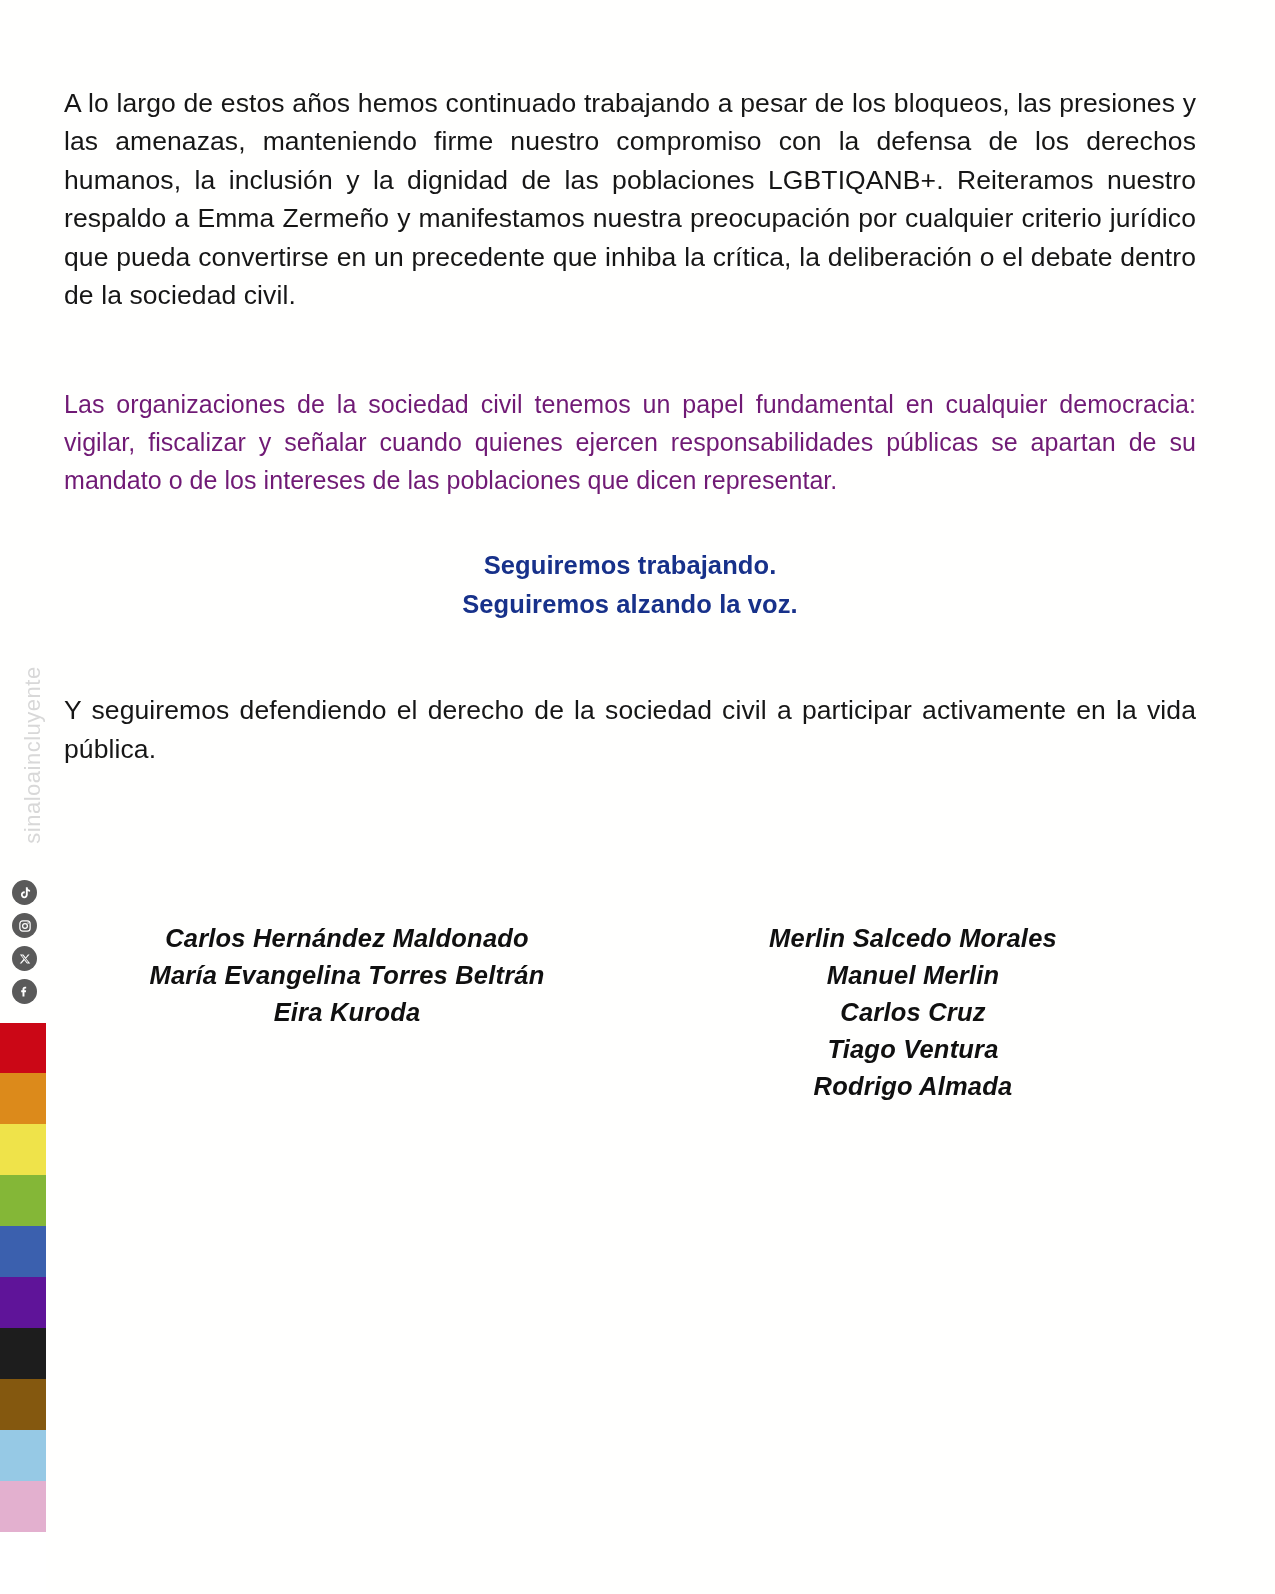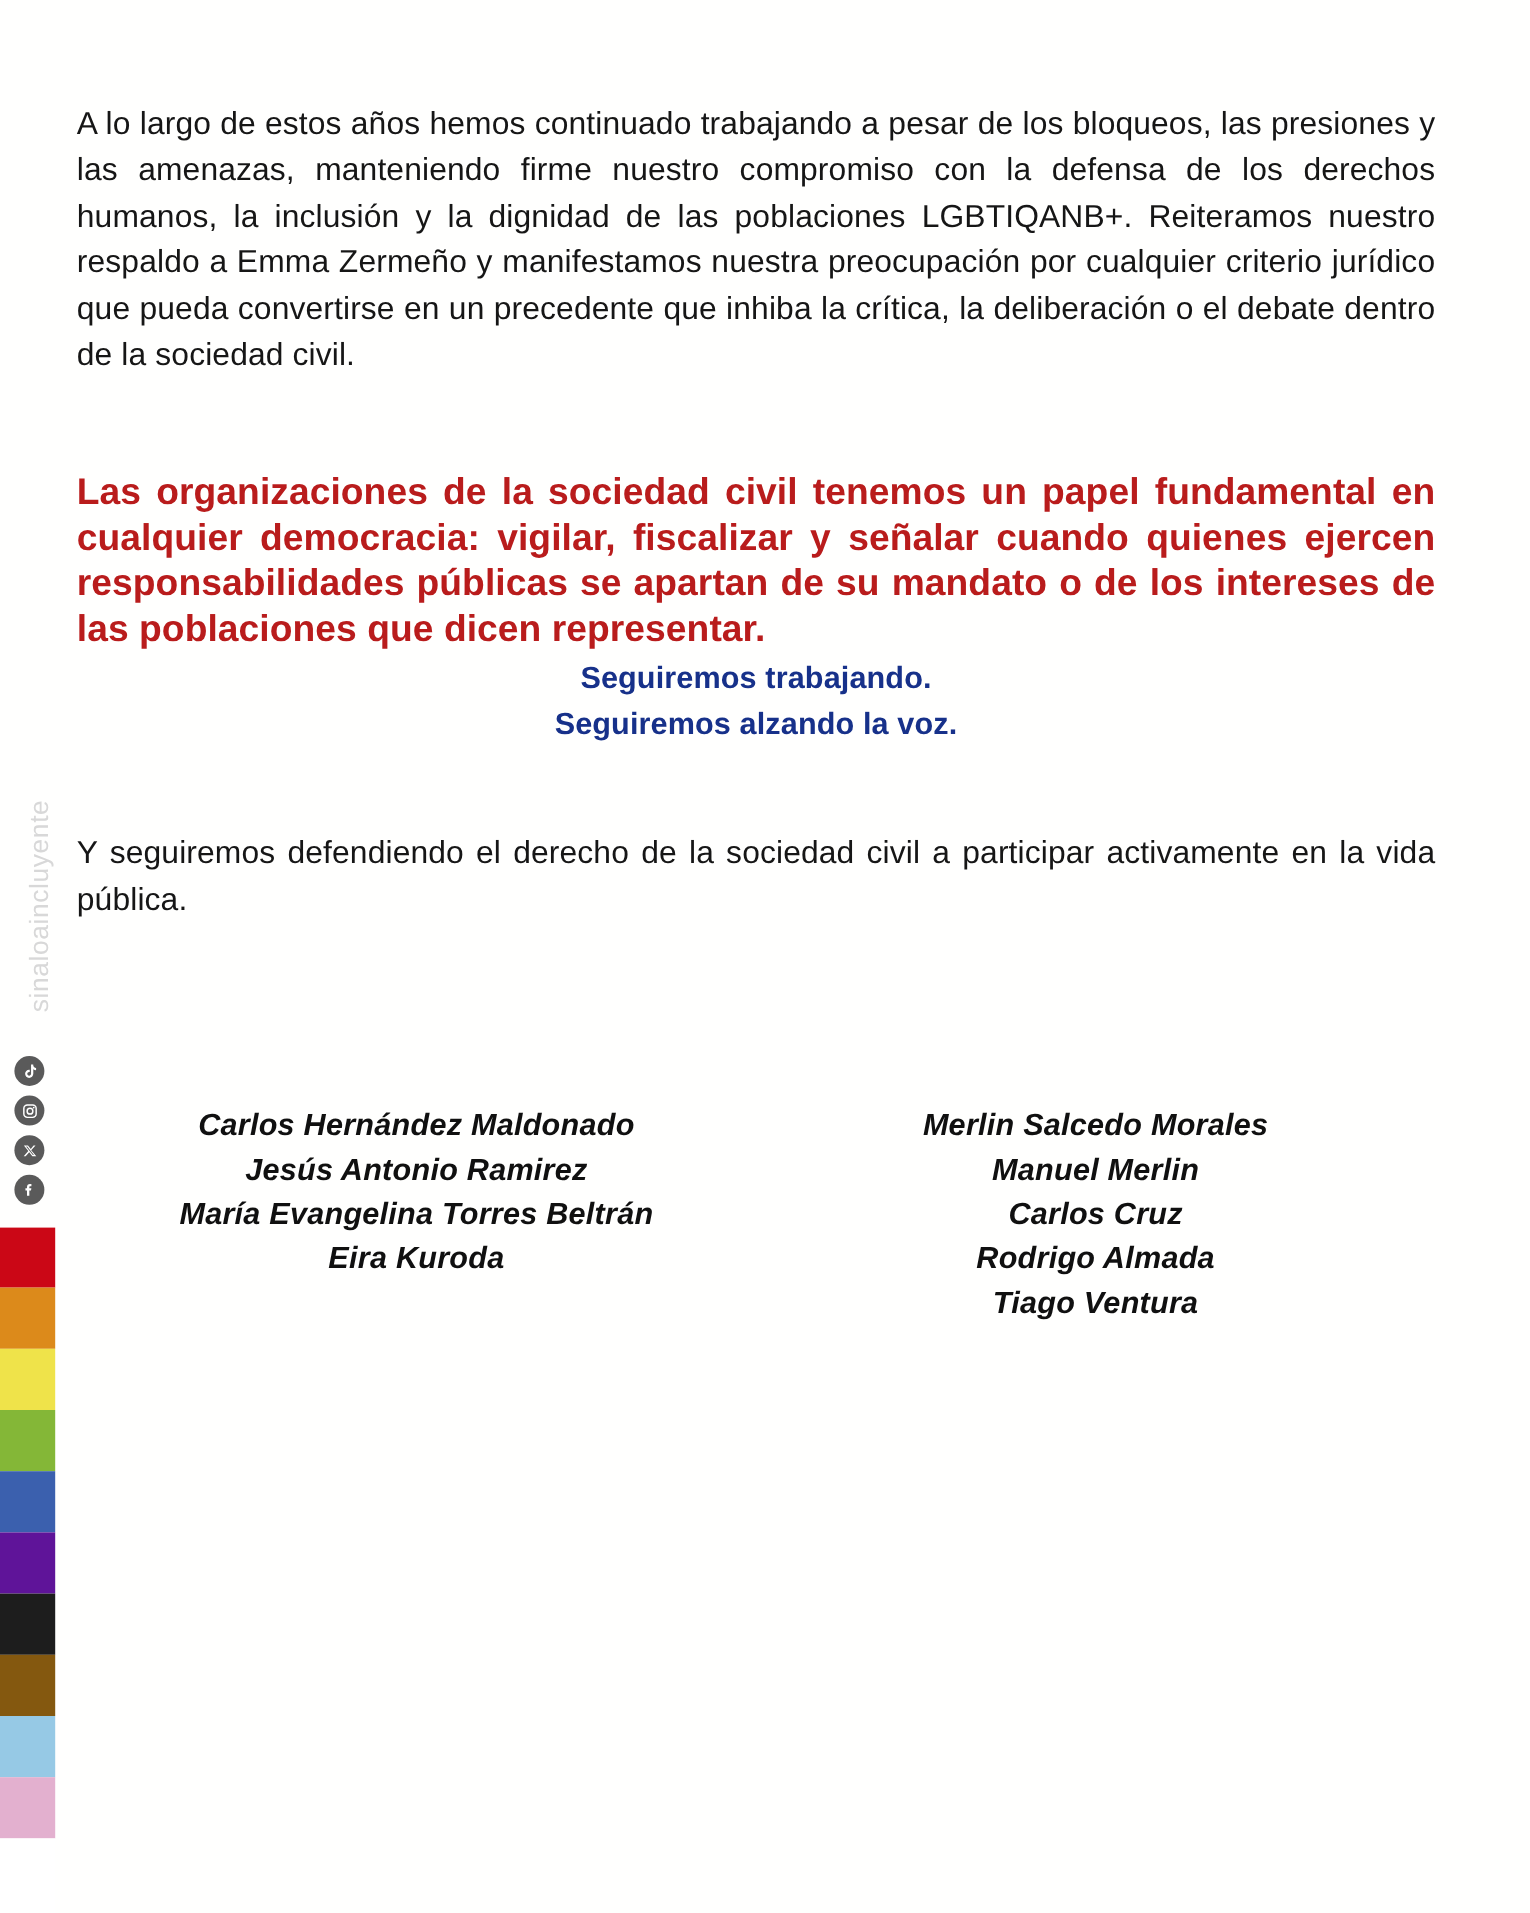--- a/index.html
+++ b/index.html
@@ -95,24 +95,24 @@
     left: 0;
     top: 57px;
     width: 1132px;
   }
 
   #para-bold {
     position: absolute;
     left: 0;
     top: 360px;
     width: 1132px;
-    font-size: 31px;
+    font-size: 25px;
     line-height: 38px;
-    color: #b91c1c;
-    font-weight: bold;
+    color: #701a75;
+    font-weight: normal;
     text-align: justify;
     text-align-last: left;
     letter-spacing: 0.05px;
   }
 
   #slogan {
     position: absolute;
     left: 0;
     top: 546px;
     width: 1132px;
@@ -233,30 +233,29 @@
       <span class="slogan-line">Seguiremos alzando la voz.</span>
     </div>
 
     <p id="para-closing" class="para last-left">Y seguiremos defendiendo el derecho de la sociedad civil a participar activamente en la vida pública.</p>
 
 
     <div id="signatures">
 
       <div class="sig-col">
         <span class="sig-name">Carlos Hernández Maldonado</span>
-        <span class="sig-name">Jesús Antonio Ramirez</span>
         <span class="sig-name">María Evangelina Torres Beltrán</span>
         <span class="sig-name">Eira Kuroda</span>
       </div>
 
       <div class="sig-col">
         <span class="sig-name">Merlin Salcedo Morales</span>
         <span class="sig-name">Manuel Merlin</span>
         <span class="sig-name">Carlos Cruz</span>
+        <span class="sig-name">Tiago Ventura</span>
         <span class="sig-name">Rodrigo Almada</span>
-        <span class="sig-name">Tiago Ventura</span>
       </div>
 
     </div>
 
   </div>
 
 </div>
 
 </body></html>

